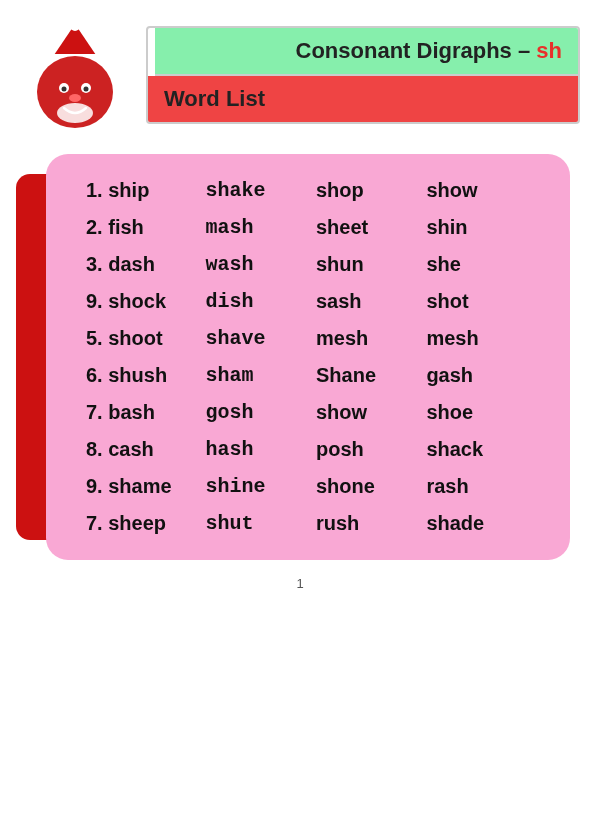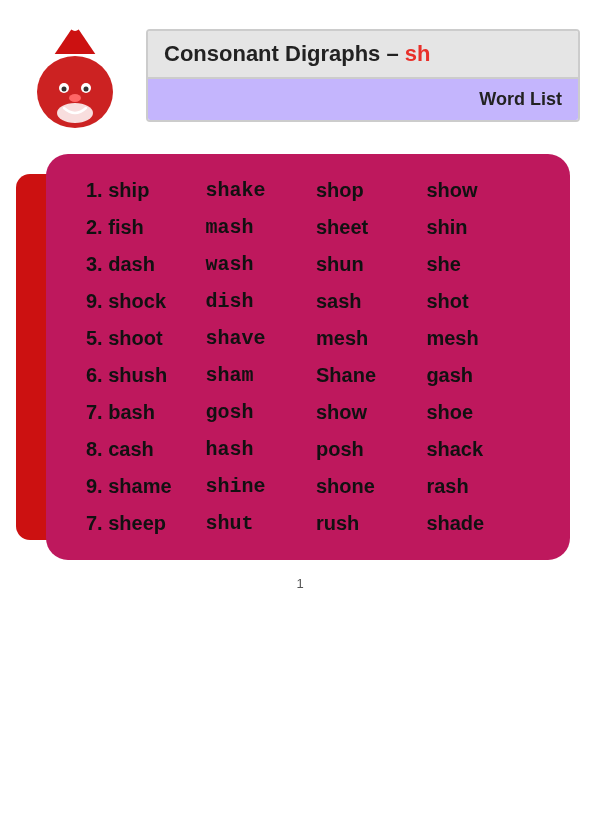--- a/index.html
+++ b/index.html
@@ -30,40 +30,41 @@
     }
 
     .title-box {
       flex: 1;
       border: 2.5px solid #ccc;
       border-radius: 4px;
       overflow: hidden;
     }
 
     .title-top {
-      background: #e5e5e5;
+      background: #86efac;
+      padding: 10px 16px;
+      font-size: 22px;
+      font-weight: bold;
+      color: #222;
+      text-align: right;
+      border-bottom: 2.5px solid #ccc;
+      margin-left: 7px;
+    }
+
+    .title-top .sh-highlight {
+      color: #e8302a;
+    }
+
+    .title-bottom {
+      background: #ef4444;
       padding: 10px 16px;
       font-size: 22px;
       font-weight: bold;
       color: #222;
       text-align: left;
-      border-bottom: 2.5px solid #ccc;
-    }
-
-    .title-top .sh-highlight {
-      color: #e8302a;
-    }
-
-    .title-bottom {
-      background: #c4b5fd;
-      padding: 10px 16px;
-      font-size: 18px;
-      font-weight: bold;
-      color: #222;
-      text-align: right;
     }
 
     .word-list-container {
       position: relative;
       width: 540px;
     }
 
     
     .red-curve {
       position: absolute;
@@ -72,21 +73,21 @@
       width: 46px;
       bottom: 20px;
       background: #cc1111;
       border-radius: 14px 0 0 14px;
       z-index: 0;
     }
 
     .word-card {
       position: relative;
       z-index: 1;
-      background: #be185d;
+      background: #f9a8d4;
       border-radius: 22px;
       padding: 18px 28px 18px 36px;
       margin-left: 16px;
     }
 
     table {
       width: 100%;
       border-collapse: collapse;
     }
 

